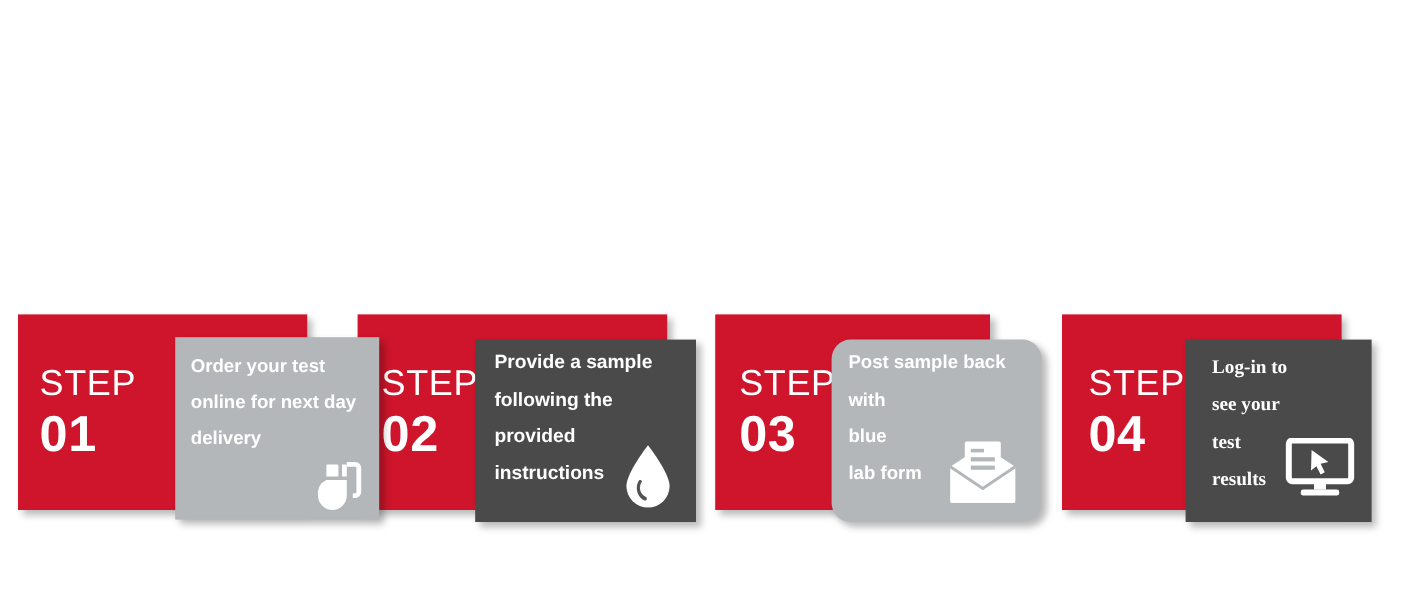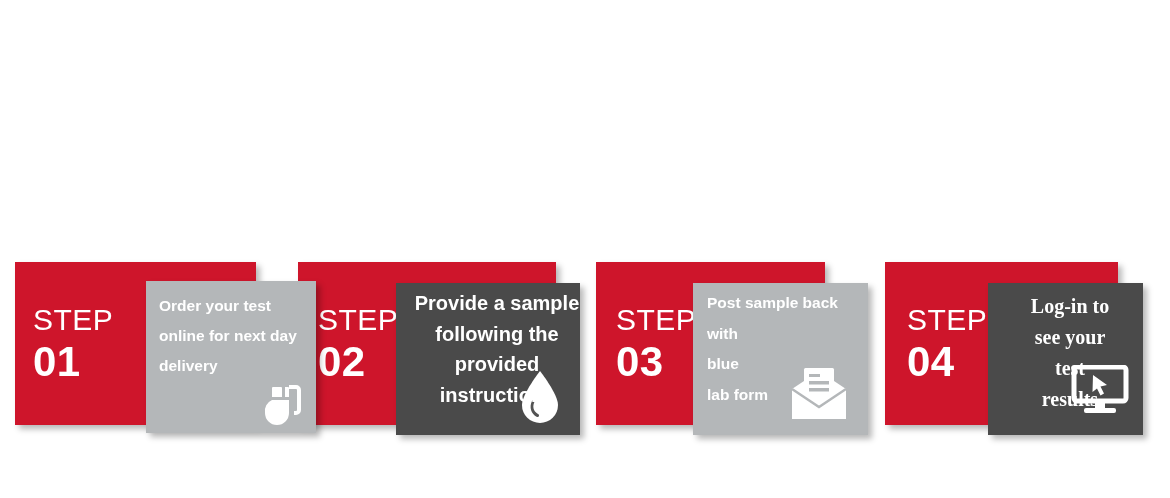--- a/index.html
+++ b/index.html
@@ -69,21 +69,21 @@
 
   .panel-text {
     position: absolute;
     color: #FFFFFF;
     font-size: 15.5px;
     font-weight: 600;
     line-height: 30px;
     white-space: pre-line;
     z-index: 3;
   }
-  .panel-text.bigger { font-size: 20px; text-align: center; }
+  .panel-text.bigger { font-size: 16px; }
 
   .panel-icon {
     position: absolute;
     z-index: 2;
     pointer-events: none;
   }
   .panel-icon svg { display: block; }
 </style>
 </head>
 <body>
@@ -130,21 +130,21 @@
       </div>
     </div>
   </div>
 
   <div class="step-card">
     <div class="step-red" style="left:596px; top:262px; width:229px; height:163px; padding-left:20px;">
       <div class="step-word">STEP</div>
       <div class="step-num">03</div>
     </div>
 
-    <div class="step-panel light" style="left:693px; top:283px; width:175px; height:152px;">
+    <div class="step-panel light" style="left:693px; top:283px; width:175px; height:152px;border-radius:16px;">
       <div class="panel-text" style="left:14px; top:5px; width:165px; line-height:30.5px;">Post sample back
 with
 blue
 lab form</div>
       <div class="panel-icon" style="left:95px; top:80px;">
         <svg width="62" height="58" viewBox="0 0 62 58">
           <path d="M4 26 L31 8 L58 26 L58 54 a2 2 0 0 1 -2 2 L6 56 a2 2 0 0 1 -2 -2 Z" fill="#FFFFFF"></path>
           <rect x="16" y="5" width="30" height="34" rx="1.5" fill="#FFFFFF"></rect>
           <rect x="21" y="11" width="11" height="3" fill="#B4B7B9"></rect>
           <rect x="21" y="18" width="20" height="3.5" fill="#B4B7B9"></rect>

